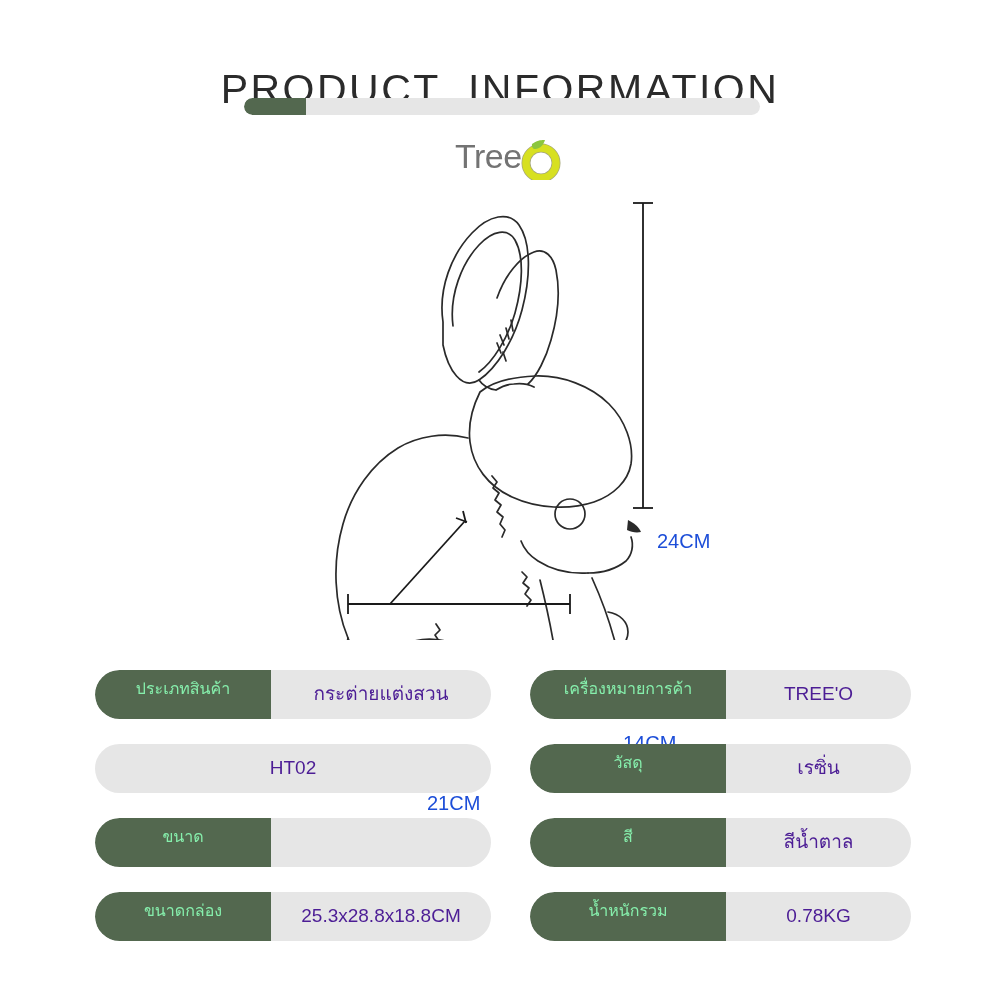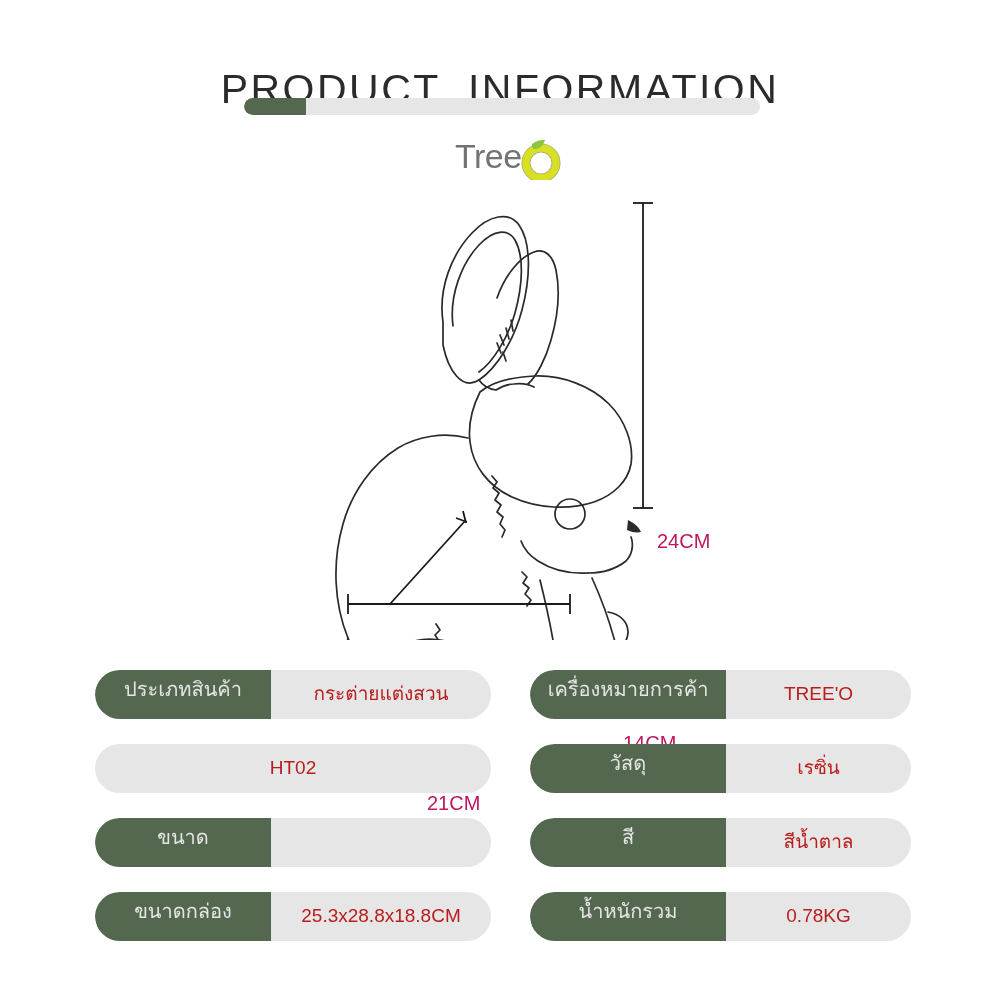--- a/index.html
+++ b/index.html
@@ -62,21 +62,21 @@
 
   
   .illus {
     position: absolute;
     left: 0; top: 180px;
     width: 1000px; height: 460px;
   }
   .dim-label {
     position: absolute;
     font-size: 20px;
-    color: #be185d;
+    color: #1d4ed8;
     font-family: "Liberation Sans", sans-serif;
     white-space: nowrap;
   }
   .dim-24 { left: 657px; top: 350px; }
   .dim-14 { left: 623px; top: 552px; }
   .dim-21 { left: 427px; top: 612px; }
 
   
   .spec-table {
     position: absolute;
@@ -97,40 +97,40 @@
     display: flex;
     align-items: stretch;
   }
   .spec-row.r0 { top: 14px; }
   .spec-row.r1 { top: 88px; }
   .spec-row.r2 { top: 162px; justify-content: space-between; }
   .spec-row.r3 { top: 236px; }
 
   .spec-key {
     background: #53684f;
-    color: #e5e5e5;
+    color: #86efac;
     display: flex;
     align-items: center;
     justify-content: center;
-    font-size: 20px;
+    font-size: 16px;
     border-radius: 25px 0 0 25px;
     flex: 0 0 auto;
     line-height: 1;
     padding-bottom: 12px;
   }
   .spec-col.left  .spec-key { width: 176px; }
   .spec-col.right .spec-key { width: 196px; }
 
   .spec-val {
     flex: 1 1 auto;
     display: flex;
     align-items: center;
     justify-content: center;
     font-size: 19px;
-    color: #b91c1c;
+    color: #4c1d95;
     line-height: 1;
     padding-bottom: 2px;
   }
 </style>
 </head>
 <body>
 
 <div id="page">
 
   <div class="page-title">PRODUCT  INFORMATION</div>

